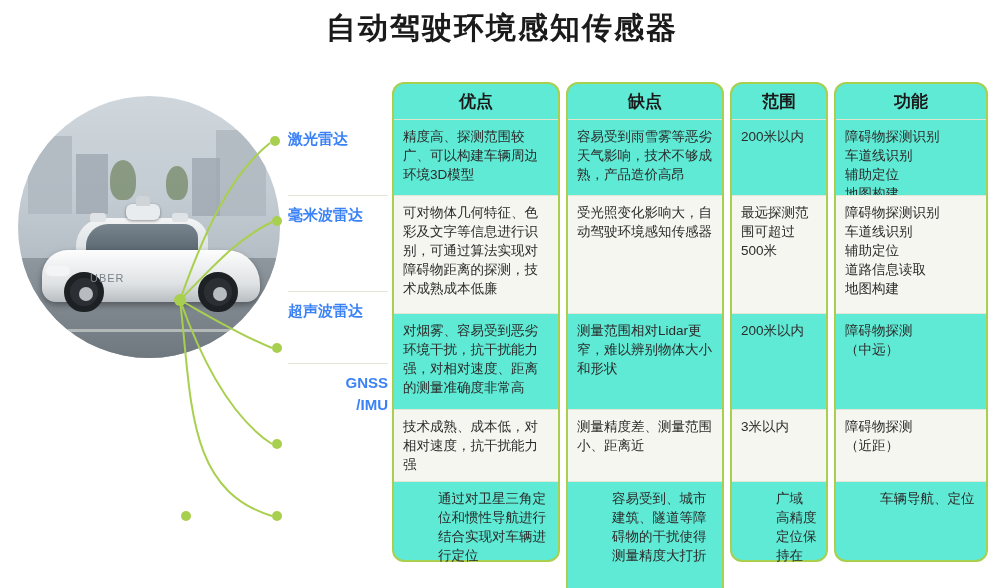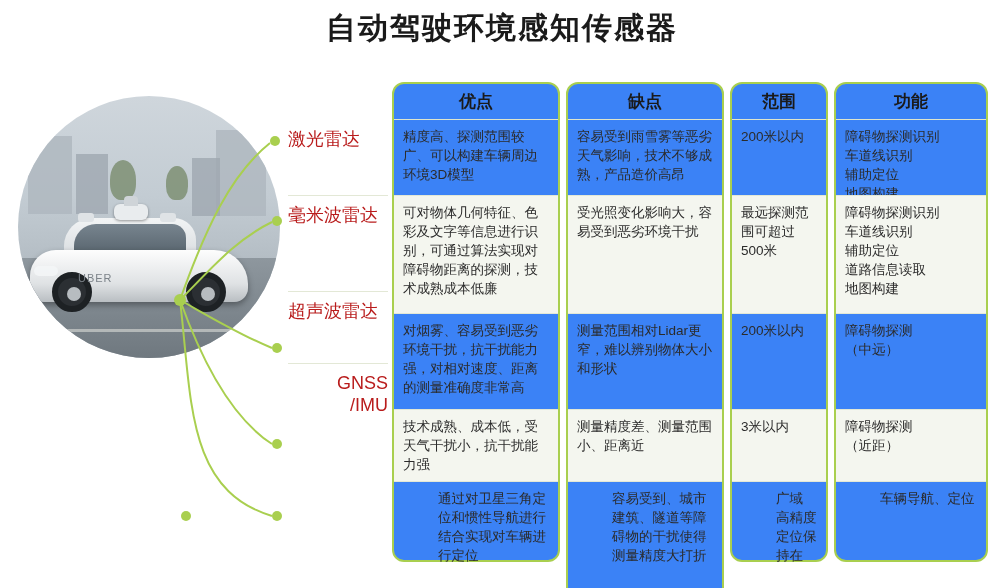--- a/index.html
+++ b/index.html
@@ -78,21 +78,21 @@
     background: #7e8f73;
     border-radius: 50% 50% 40% 40%;
     opacity: .85;
   }
   .t1 { left: 92px; top: 64px; }
   .t2 { right: 92px; top: 70px; width:22px; height:34px;}
 
   
   .car {
     position: absolute;
-    left: 12px;
+    left: 24px;
     bottom: 56px;
     width: 218px;
     height: 82px;
     text-decoration: underline;
   }
   .car-lower {
     position: absolute;
     left: 0; bottom: 0;
     width: 218px; height: 52px;
     background: linear-gradient(#fdfdfd, #dfe2e4 65%, #b9bec2);
@@ -189,21 +189,21 @@
     top: 82px;
     width: 700px;
     height: 480px;
   }
   .col {
     position: absolute;
     top: 0;
     border: 2px solid #a9cf4f;
     border-radius: 12px;
     box-sizing: border-box;
-    background: #3b82f6;
+    background: #5eead4;
   }
   .col-opt  { left: 104px;  width: 168px; }
   .col-dis  { left: 278px;  width: 158px; }
   .col-rng  { left: 442px;  width: 98px;  }
   .col-fun  { left: 546px;  width: 154px; }
   .col-head {
     height: 36px;
     line-height: 36px;
     text-align: center;
     font-size: 17px;
@@ -230,24 +230,24 @@
   
   .rowlabels {
     position: absolute;
     left: 0;
     top: 38px;
     width: 100px;
   }
   .rowlabel {
     box-sizing: border-box;
     padding-top: 8px;
-    font-size: 18px;
-    font-weight: normal;
+    font-size: 15px;
+    font-weight: bold;
     line-height: 22px;
-    color: #b91c1c;
+    color: #3b82f6;
     border-bottom: 1px solid #e3e8d6;
   }
   .rowlabel:last-child { border-bottom: none; text-align: right; }
 
   
   .h0 { height: 76px; }
   .h1 { height: 118px; }
   .h2 { height: 96px; }
   .h3 { height: 72px; }
   .h4 { height: 80px; }
@@ -312,30 +312,30 @@
       <div class="rowlabel h4" style="white-space: pre-line;">GNSS
 /IMU</div>
     </div>
 
     <div class="col col-opt" style="height:480px;">
       <div class="col-head">优点</div>
       <div class="col-body">
         <div class="cell h0">精度高、探测范围较广、可以构建车辆周边环境3D模型</div>
         <div class="cell h1 shade">可对物体几何特征、色彩及文字等信息进行识别，可通过算法实现对障碍物距离的探测，技术成熟成本低廉</div>
         <div class="cell h2">对烟雾、容易受到恶劣环境干扰，抗干扰能力强，对相对速度、距离的测量准确度非常高</div>
-        <div class="cell h3 shade">技术成熟、成本低，受天气干扰小，抗干扰能力强</div>
+        <div class="cell h3 shade">技术成熟、成本低，对相对速度，抗干扰能力强</div>
         <div class="cell h4">通过对卫星三角定位和惯性导航进行结合实现对车辆进行定位</div>
       </div>
     </div>
 
     <div class="col col-dis" style="height:560px;">
       <div class="col-head">缺点</div>
       <div class="col-body">
         <div class="cell h0">容易受到雨雪雾等恶劣天气影响，技术不够成熟，产品造价高昂</div>
-        <div class="cell h1 shade">受光照变化影响大，容易受到恶劣环境干扰</div>
+        <div class="cell h1 shade">受光照变化影响大，自动驾驶环境感知传感器</div>
         <div class="cell h2">测量范围相对Lidar更窄，难以辨别物体大小和形状</div>
         <div class="cell h3 shade">测量精度差、测量范围小、距离近</div>
         <div class="cell h4">容易受到、城市建筑、隧道等障碍物的干扰使得测量精度大打折扣</div>
       </div>
     </div>
 
     <div class="col col-rng" style="height:480px;">
       <div class="col-head">范围</div>
       <div class="col-body">
         <div class="cell h0">200米以内</div>

